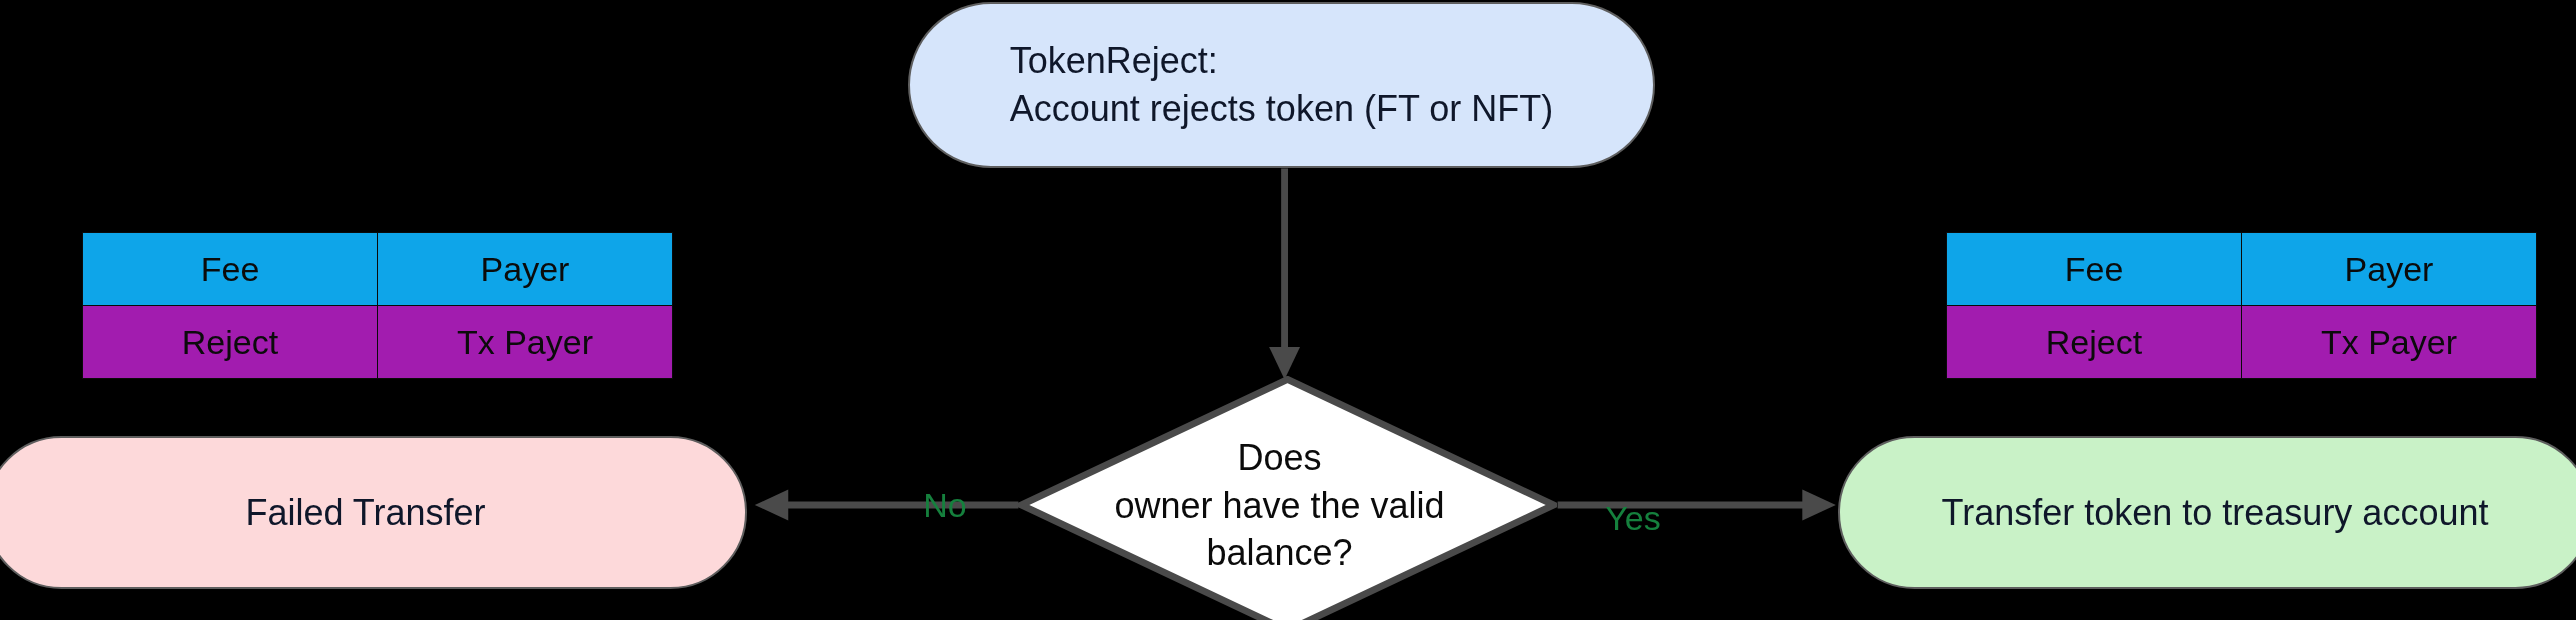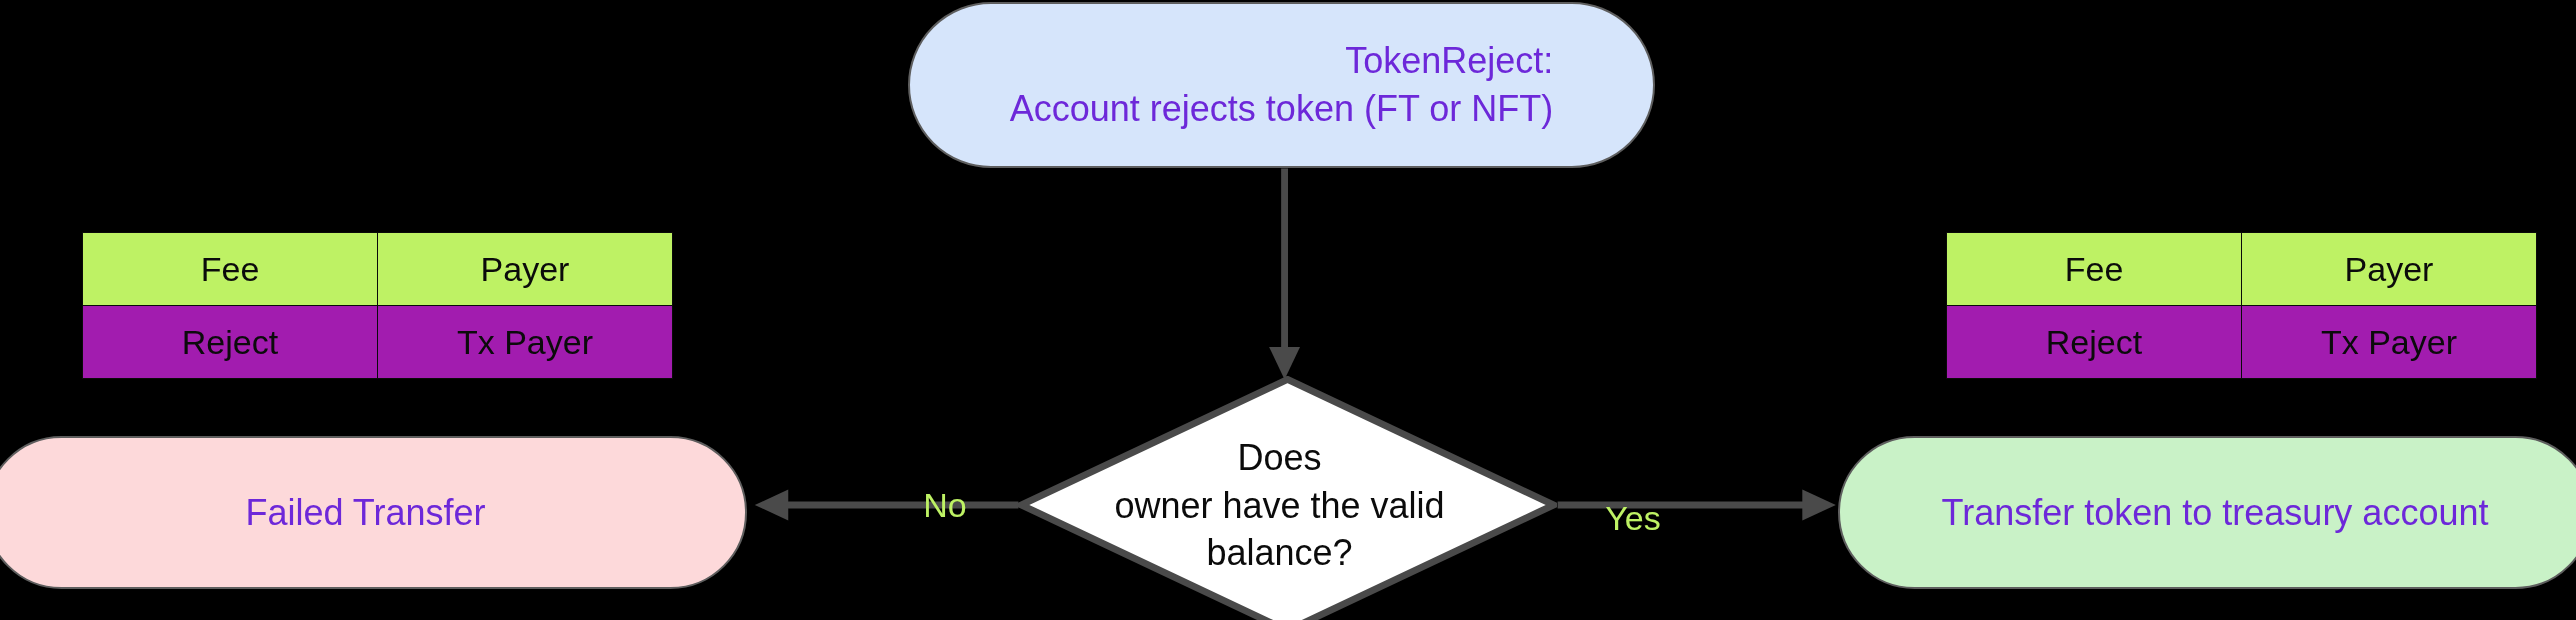--- a/index.html
+++ b/index.html
@@ -18,22 +18,22 @@
     overflow: hidden;
   }
 
   
   .node {
     position: absolute;
     box-sizing: border-box;
     display: flex;
     align-items: center;
     justify-content: center;
-    text-align: right;
-    color: #6d28d9;
+    text-align: left;
+    color: #0f172a;
     line-height: 1.32;
     white-space: pre-line;
   }
   .stadium {
     border: 2.6px solid #5e5e5e;
     border-radius: 858px;
   }
 
   
   #node-tokenreject {
@@ -104,21 +104,21 @@
     stroke: #4a4a4a;
     stroke-width: 8;
     fill: none;
   }
   .edge-arrow {
     fill: #4a4a4a;
   }
   .edge-label {
     position: absolute;
     font-size: 34px;
-    color: #bef264;
+    color: #15803d;
     transform: translate(-50%, -50%);
     white-space: nowrap;
   }
 
   
   .fee-table {
     position: absolute;
     border-collapse: collapse;
     border-spacing: 0;
     background: #ffffff;
@@ -128,21 +128,21 @@
   .fee-table td {
     border: 1.7px solid #0a0a0a;
     font-weight: normal;
     font-size: 34px;
     color: #0b0b0b;
     text-align: center;
     padding: 0;
     height: 72px;
   }
   .fee-table th {
-    background: #bef264;
+    background: #0ea5e9;
   }
   .fee-table td {
     background: #a21caf;
   }
   #fee-table-left {
     left: 82px;
     top: 232px;
     width: 591px;
   }
   #fee-table-right {

